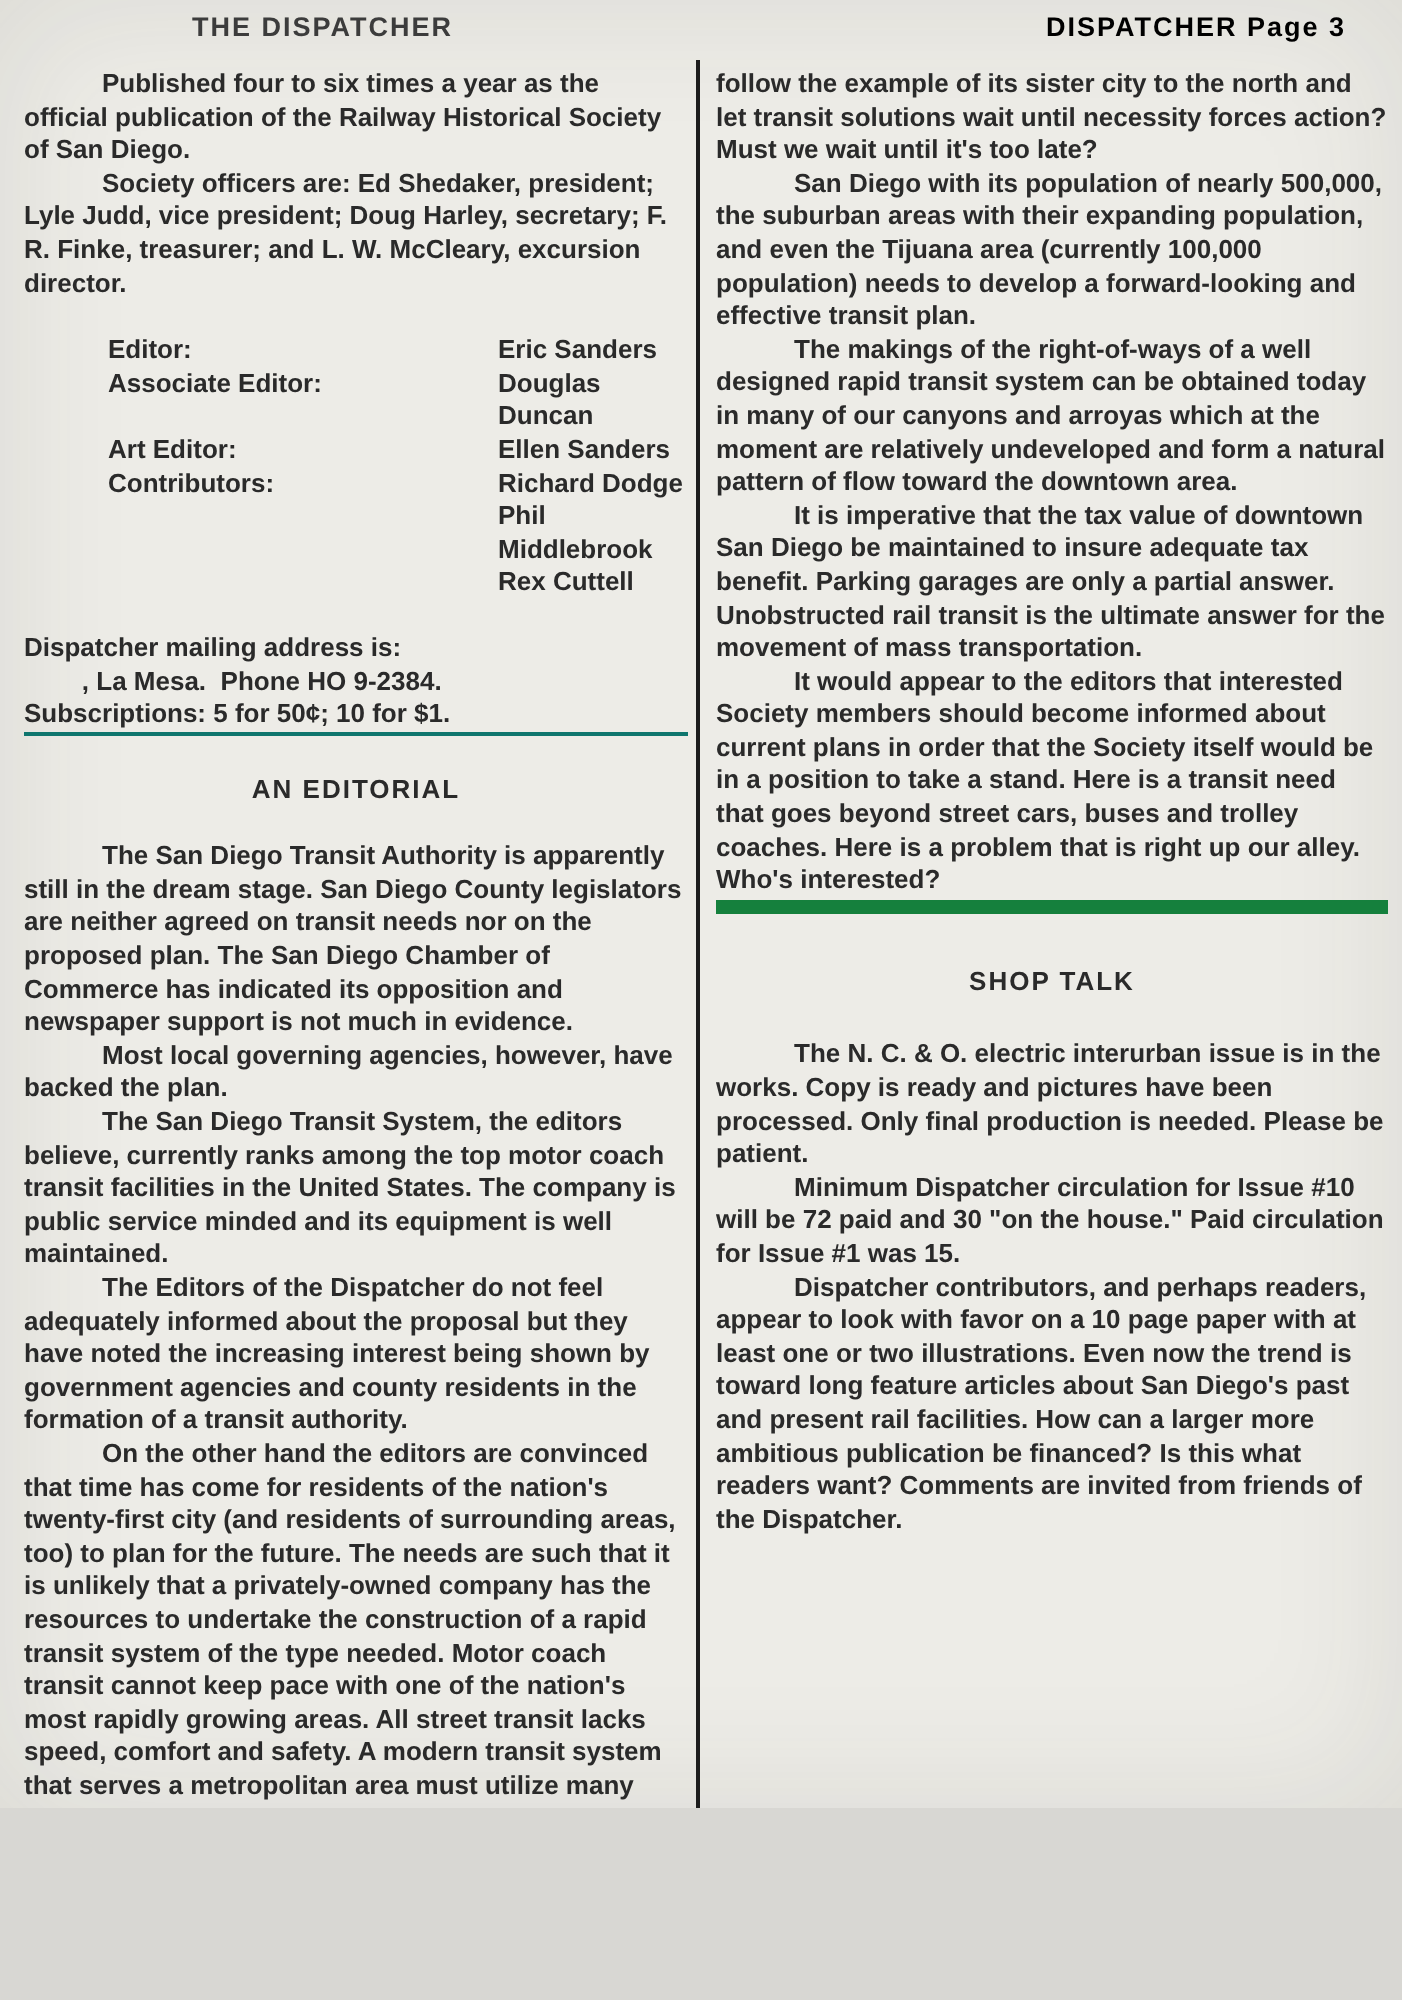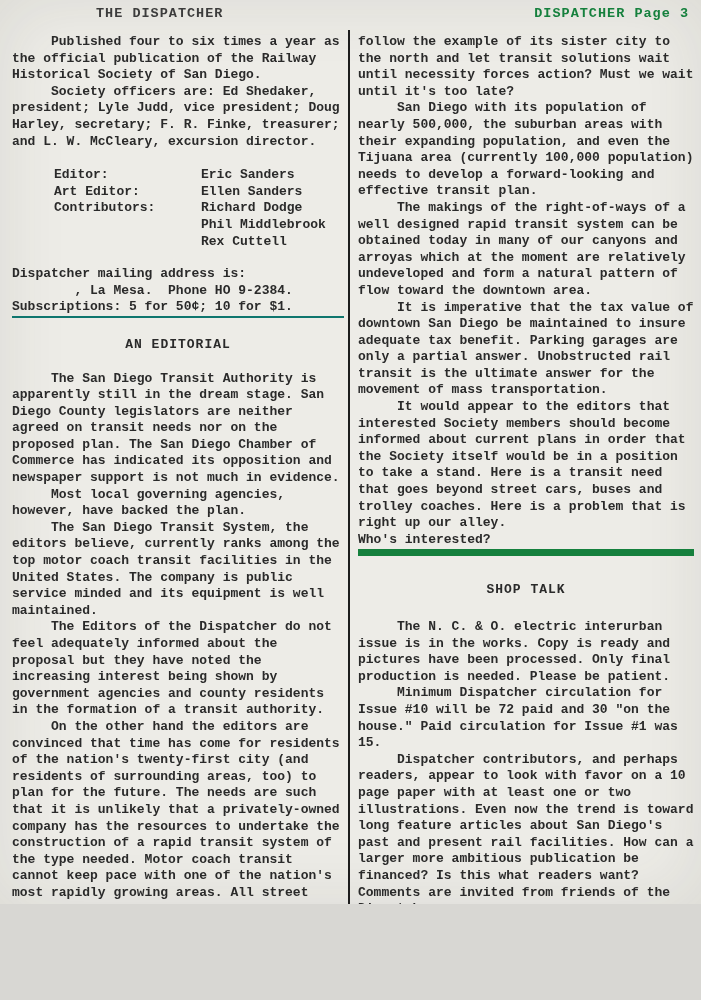--- a/index.html
+++ b/index.html
@@ -3,41 +3,41 @@
 <meta charset="utf-8">
 <style>
   html, body { margin: 0; padding: 0; background: #d8d7d3; }
   .page {
     position: relative;
     width: 701px;
     height: 904px;
     background: #edece7;
     box-shadow: inset 0 0 70px rgba(60,55,45,0.10);
     overflow: hidden;
-    font-family: Liberation Mono, monospace;
+    font-family: Liberation Sans, sans-serif;
     font-weight: bold;
     color: #2a2a2a;
   }
   .header {
     position: absolute;
     top: 6px; left: 0; right: 0;
     height: 20px;
     font-size: 13.5px;
   }
   .hdr-left {
     position: absolute;
     left: 96px;
     letter-spacing: 1px;
     color: #3c3c3c;
   }
   .hdr-right {
     position: absolute;
-    right: 12px;
+    right: 28px;
     letter-spacing: 1px;
-    color: #15803d;
+    color: #000000;
   }
   .divider-v {
     position: absolute;
     left: 348px; top: 30px;
     width: 2px; height: 956px;
     background: #1d1d1d;
   }
   .rule-bottom {
     position: absolute;
     left: 0; top: 986px;
@@ -51,21 +51,21 @@
     line-height: 16.6px;
     display: flex;
     flex-direction: column;
     overflow: hidden;
   }
   .col-left  { left: 12px;  width: 332px; height: 950px; }
   .col-right { left: 358px; width: 336px; height: 950px; }
   p.para { margin: 0; }
   p.indent { text-indent: 39px; }
   .staff { margin: 17px 0 0 42px; }
-  .staff-row { display: flex; }
+  .staff-row { display: flex; gap: 48px; }
   .staff-role { width: 147px; flex: none; }
   .mailing { margin-top: 16px; }
   .mail-line { margin: 0; }
   .pre { white-space: pre-wrap; }
   .u-full { border-bottom: 2px solid #0f766e; }
   .sec-title {
     margin: 19px 0 17px 0;
     font-size: 13px;
     font-weight: bold;
     text-align: center;
@@ -95,20 +95,24 @@
 
     <div>
         <p class="para indent">Published four to six times a year as the official publication of the Railway Historical Society of San Diego.</p>
         <p class="para indent">Society officers are: Ed Shedaker, president; Lyle Judd, vice president; Doug Harley, secretary; F. R. Finke, treasurer; and L. W. McCleary, excursion director.</p>
       </div>
 
     <div class="staff">
       <div class="staff-row">
         <span class="staff-role">Editor:</span>
         <span class="staff-name">Eric Sanders</span>
+      </div>
+      <div class="staff-row">
+        <span class="staff-role">Associate Editor:</span>
+        <span class="staff-name">Douglas Duncan</span>
       </div>
       <div class="staff-row">
         <span class="staff-role">Art Editor:</span>
         <span class="staff-name">Ellen Sanders</span>
       </div>
       <div class="staff-row">
         <span class="staff-role">Contributors:</span>
         <span class="staff-name">Richard Dodge</span>
       </div>
       <div class="staff-row">

